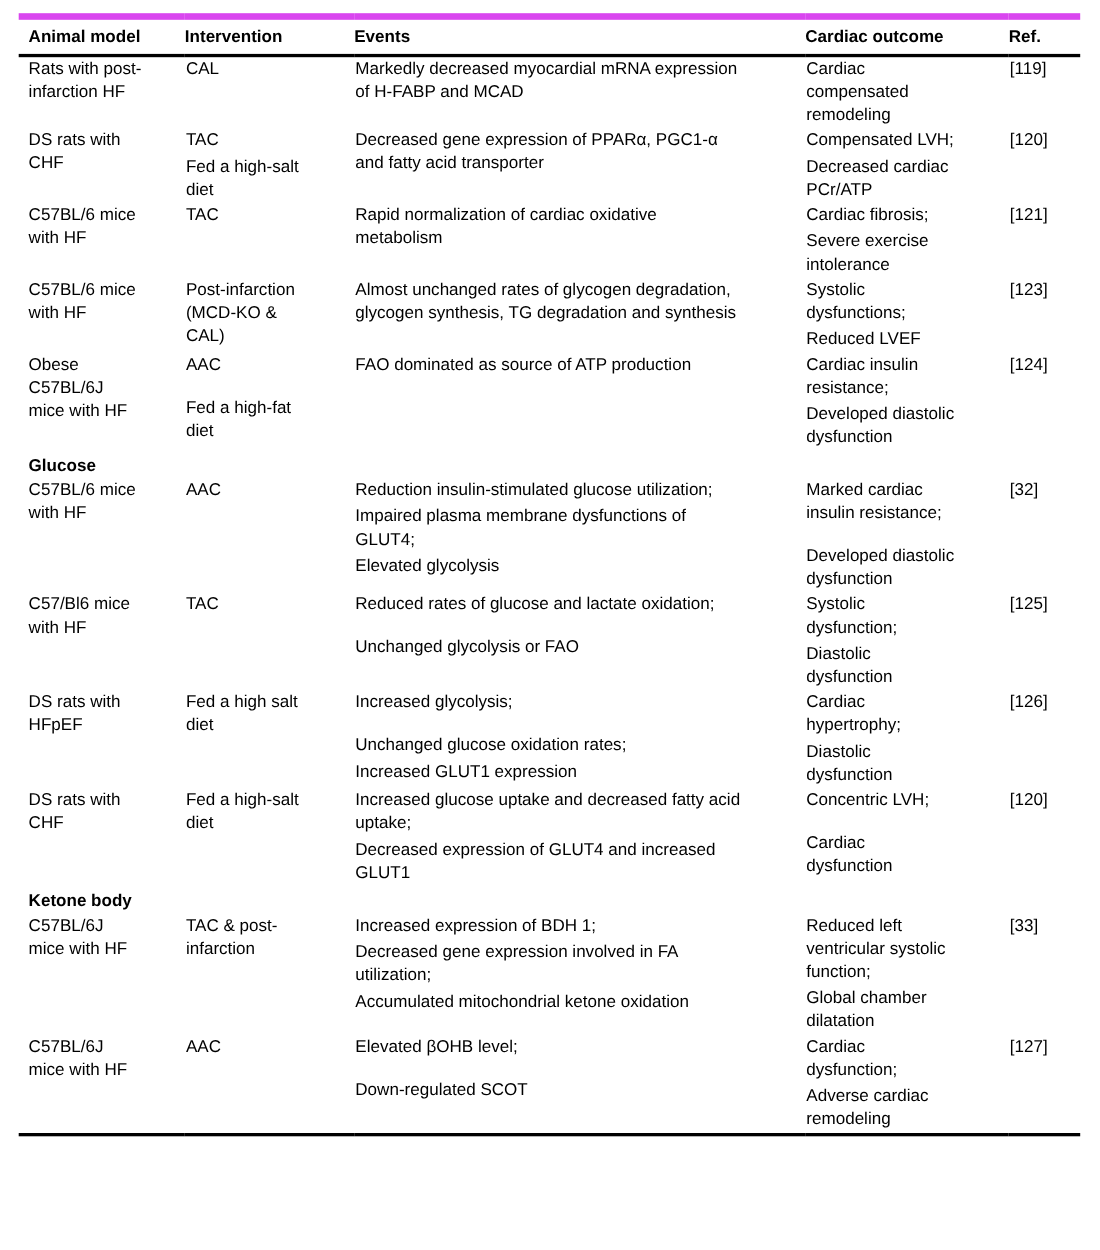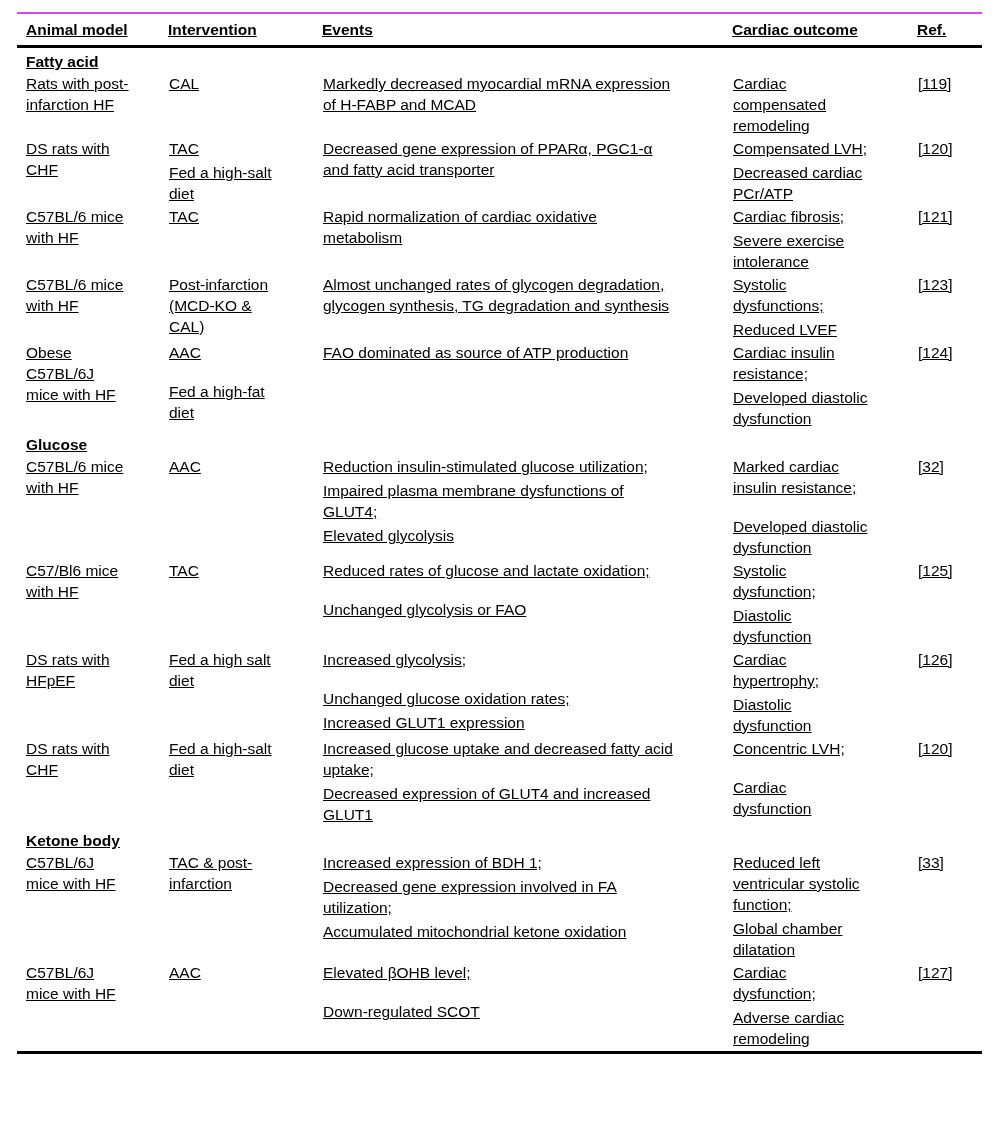--- a/index.html
+++ b/index.html
@@ -14,23 +14,22 @@
     color: #000000;
     height: 1136px;
   }
   .page {
     padding: 12px 0 0 17px;
   }
   table.review-table {
     border-collapse: collapse;
     table-layout: fixed;
     width: 965px;
-    border-top: 2px solid #d946ef;
+    border-top: 6px solid #d946ef;
     border-bottom: 3px solid #000;
-    text-decoration: underline;
   }
   col.c1 { width: 151px; }
   col.c2 { width: 154px; }
   col.c3 { width: 410px; }
   col.c4 { width: 185px; }
   col.c5 { width: 65px; }
   thead th {
     text-align: left;
     font-weight: bold;
     font-size: 15.5px;
@@ -79,23 +78,20 @@
       <tr>
         <th class="c1">Animal model</th>
         <th class="c2">Intervention</th>
         <th class="c3">Events</th>
         <th class="c4">Cardiac outcome</th>
         <th class="c5">Ref.</th>
       </tr>
     </thead>
     <tbody id="table-body">
         <tr>
-          <td colspan="5" class="section-cell">Fatty acid</td>
-        </tr>
-        <tr>
           <td class="c1">
             <div class="para">Rats with post-infarction HF</div>
           </td>
           <td class="c2">
             <div class="para">CAL</div>
           </td>
           <td class="c3">
             <div class="para">Markedly decreased myocardial mRNA expression of H-FABP and MCAD</div>
           </td>
           <td class="c4">

